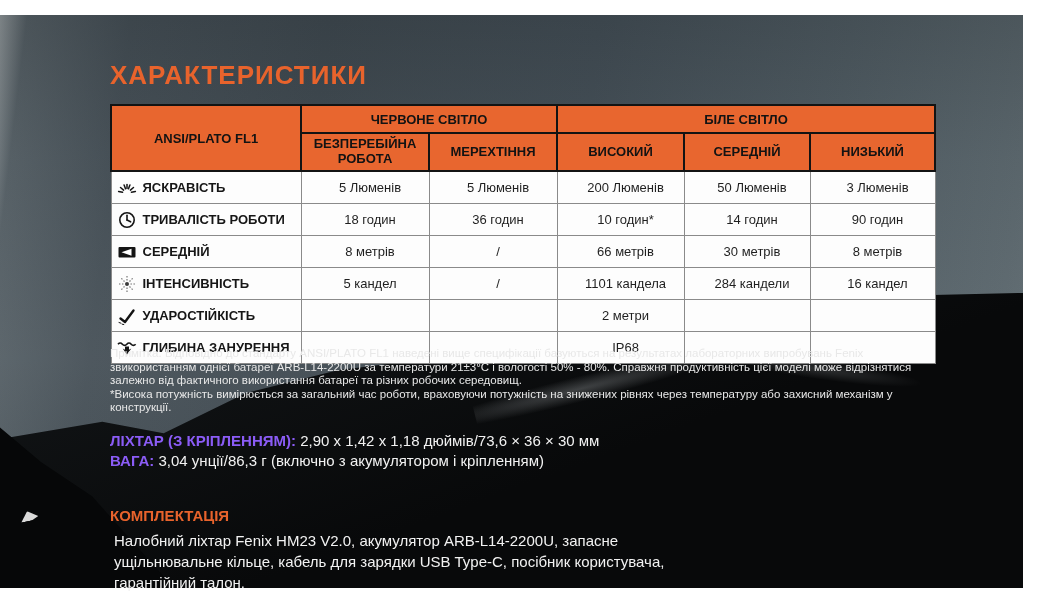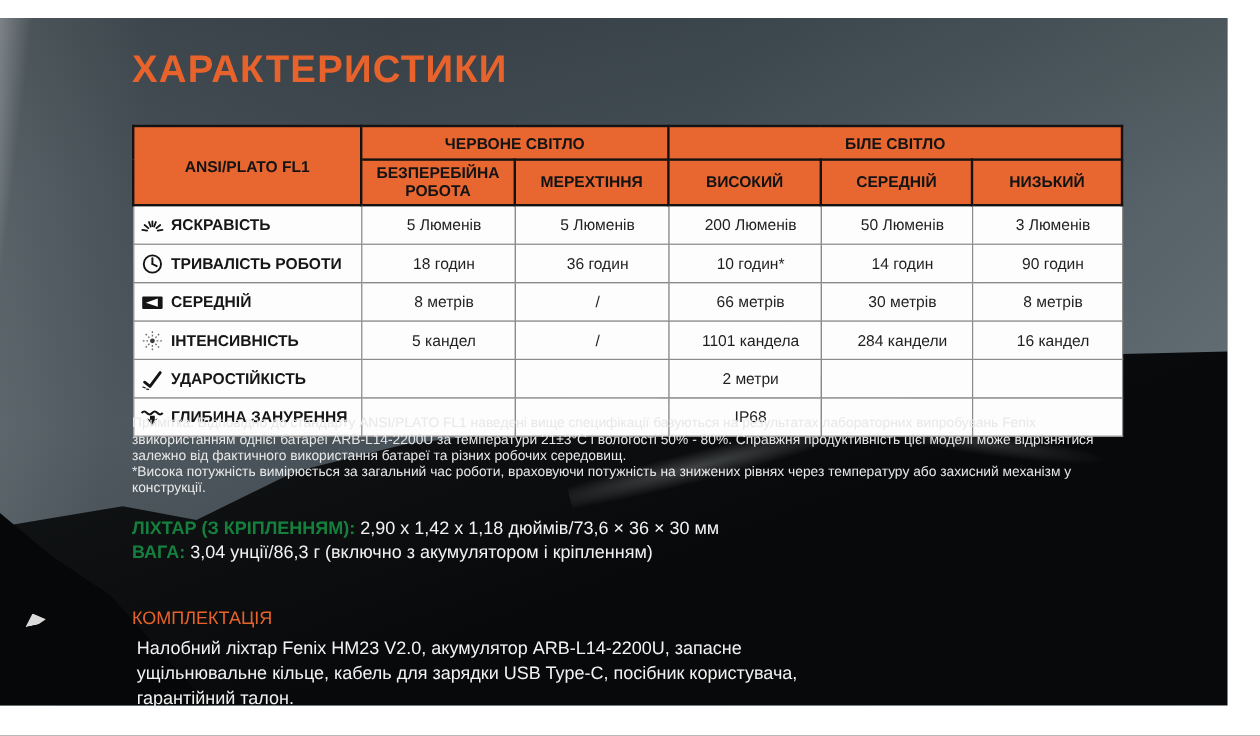--- a/index.html
+++ b/index.html
@@ -38,22 +38,22 @@
     clip-path:polygon(0 72%,4% 78%,9% 84%,13% 92%,17% 100%,0 100%);
   }
   .peak-light{
     position:absolute;left:20px;top:496px;width:18px;height:10px;
     background:rgba(242,242,242,.9);
     clip-path:polygon(0 100%,45% 0,100% 70%,60% 100%);
     transform:rotate(-12deg);
   }
   
   .title{
-    position:absolute;left:110px;top:39px;
-    font-size:32px;font-weight:bold;letter-spacing:1px;
+    position:absolute;left:110px;top:60px;
+    font-size:26px;font-weight:bold;letter-spacing:1px;
     color:#e8632c;
   }
   .specs{
     position:absolute;left:110px;top:104px;
   }
   table{border-collapse:collapse;table-layout:fixed;width:824px;}
   col.c0{width:190px}col.c1{width:128px}col.c2{width:128px}
   col.c3{width:127px}col.c4{width:126px}col.c5{width:125px}
   th.orange{
     background:#e8662f;color:#131313;border:2px solid #131313;
@@ -75,26 +75,26 @@
   .note{
     position:absolute;left:110px;top:347px;width:820px;
     font-size:11.5px;line-height:1.18;color:#e8e8e8;
   }
   .note p{margin:0;}
   .dims{
     position:absolute;left:110px;top:431px;width:490px;
     font-size:15px;line-height:1.35;color:#f2f2f2;
   }
   .dims p{margin:0;}
-  .olabel{color:#15803d;font-weight:bold;}
+  .olabel{color:#8b5cf6;font-weight:bold;}
   .pack{
     position:absolute;left:110px;top:505px;width:592px;
     font-size:15px;line-height:1.4;color:#f2f2f2;
   }
-  .pack .phead{color:#e8632c;font-weight:normal;margin:0 0 4px 0;font-size:15px;}
+  .pack .phead{color:#e8632c;font-weight:bold;margin:0 0 4px 0;font-size:15px;}
   .pack .pbody{margin:4px;}
 </style>
 </head>
 <body>
 
 <div class="page">
 
   <div class="photo">
     <div class="tint"></div>
     <div class="mtn-back"></div>

